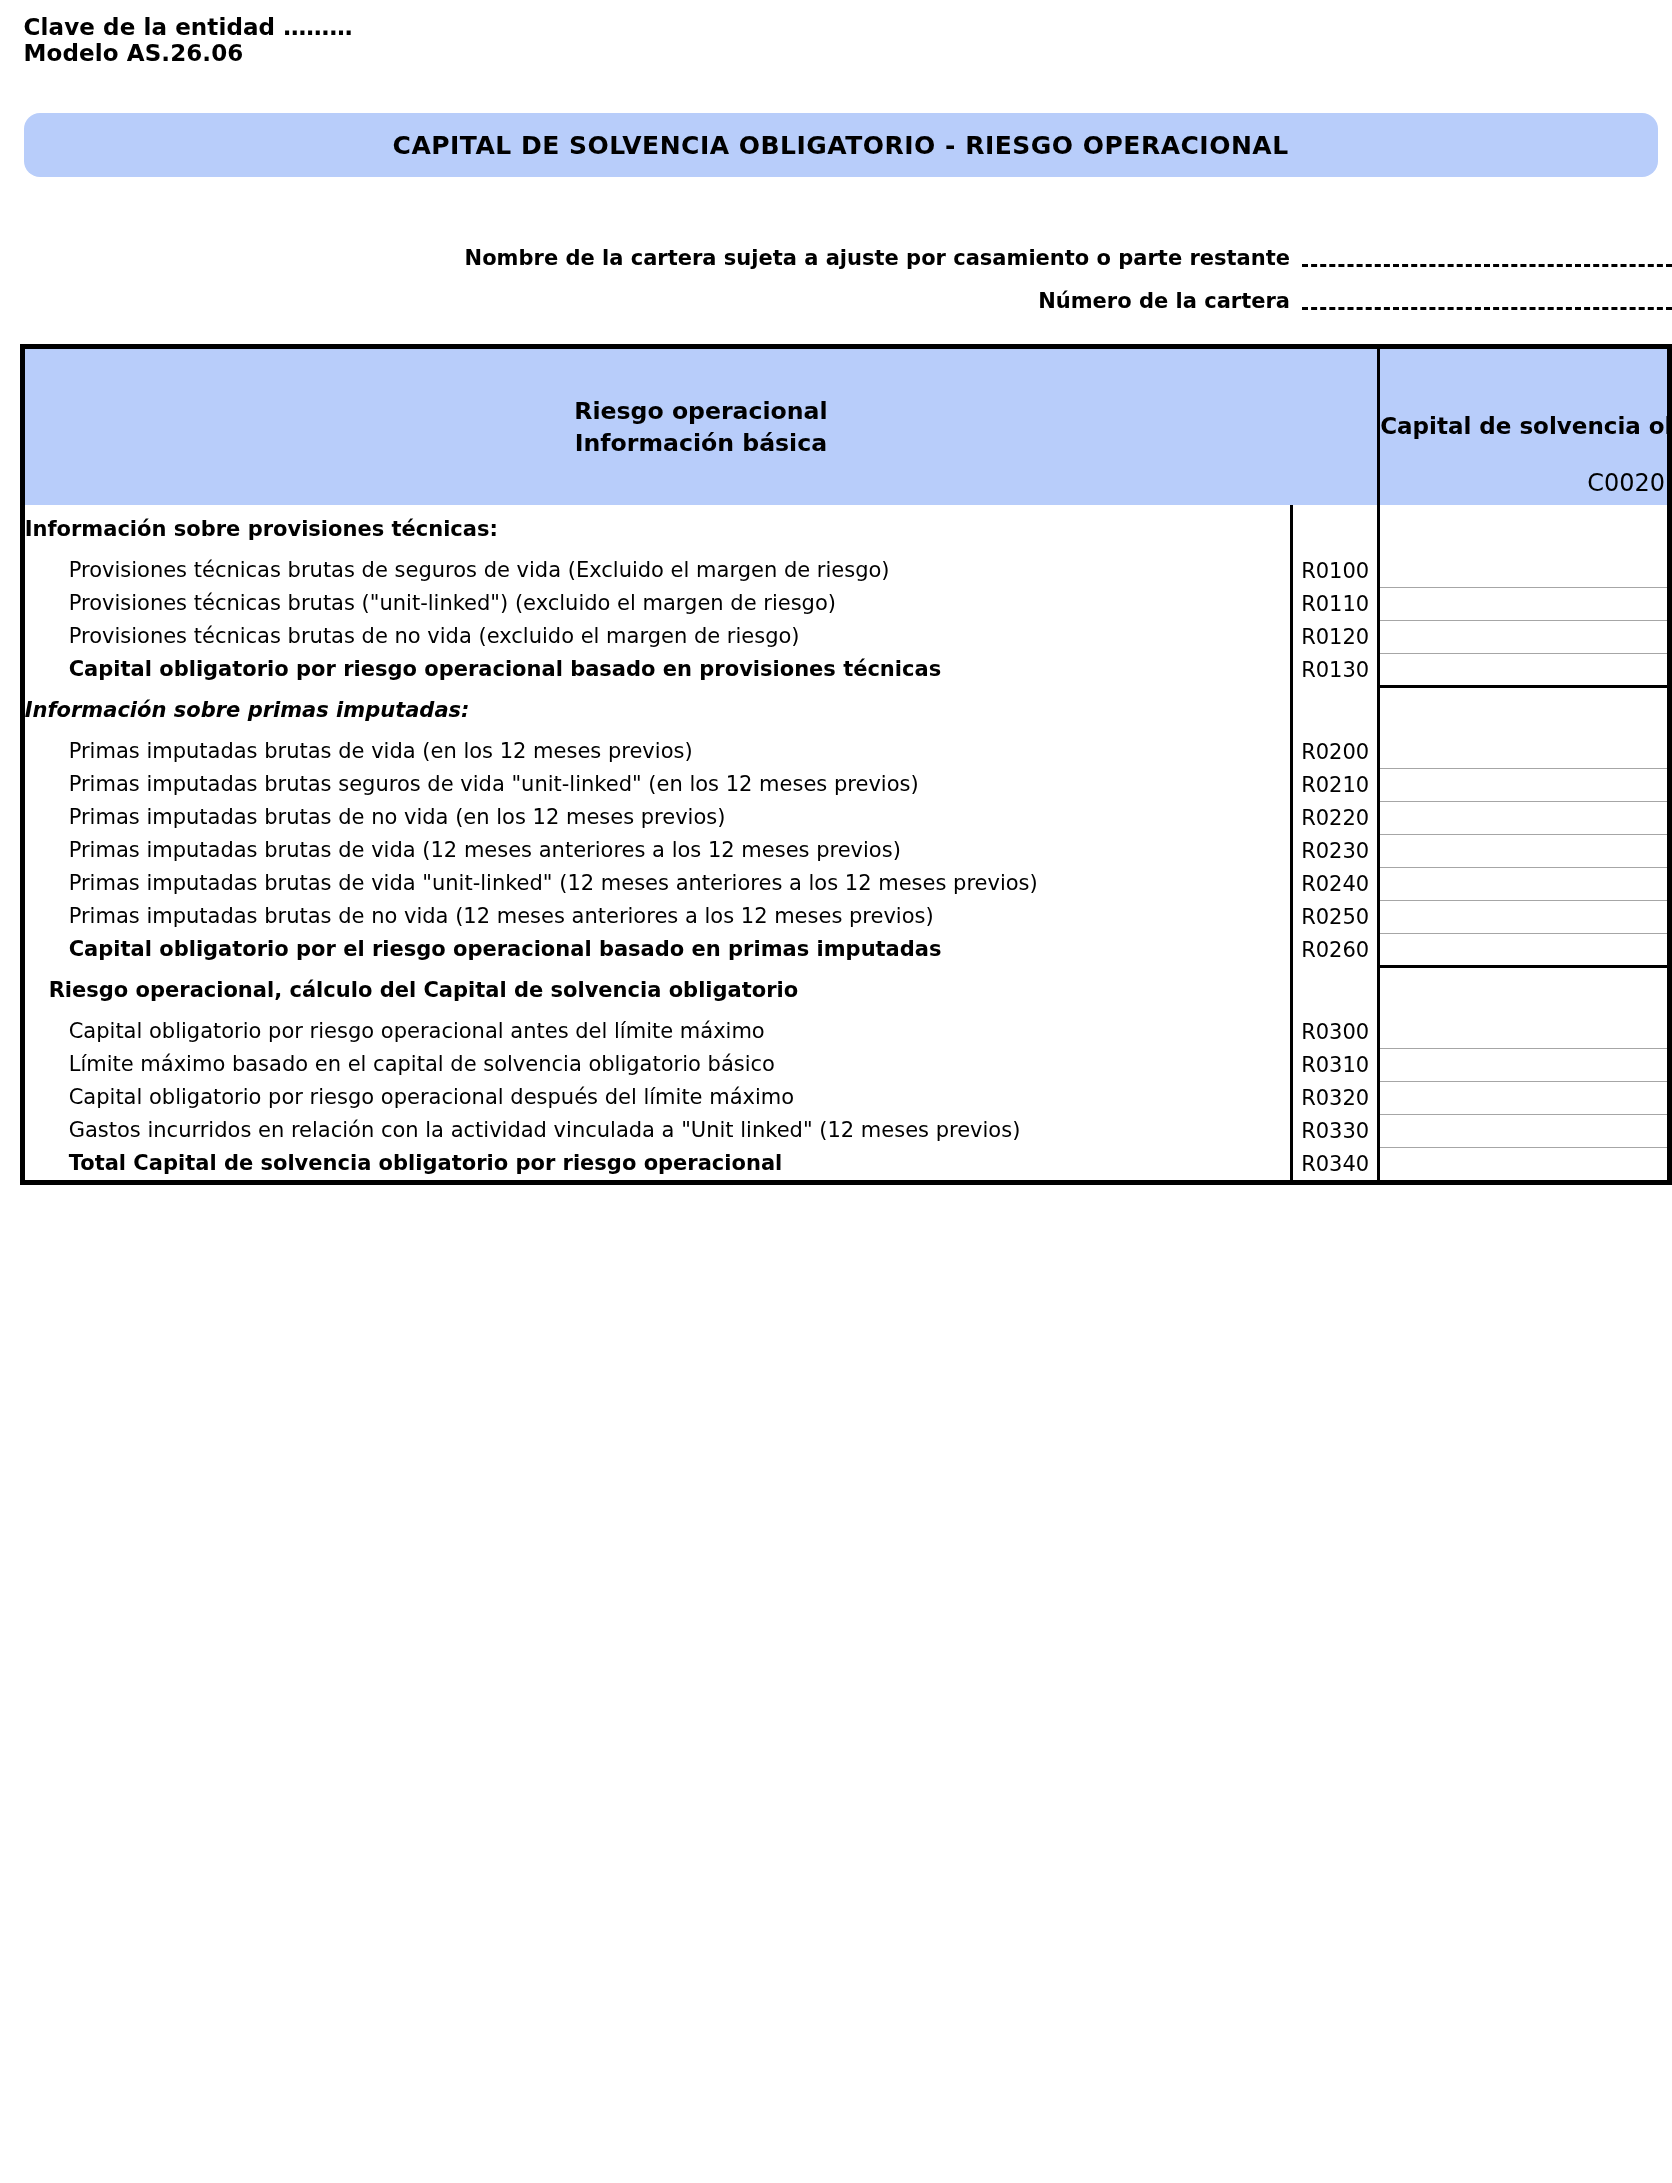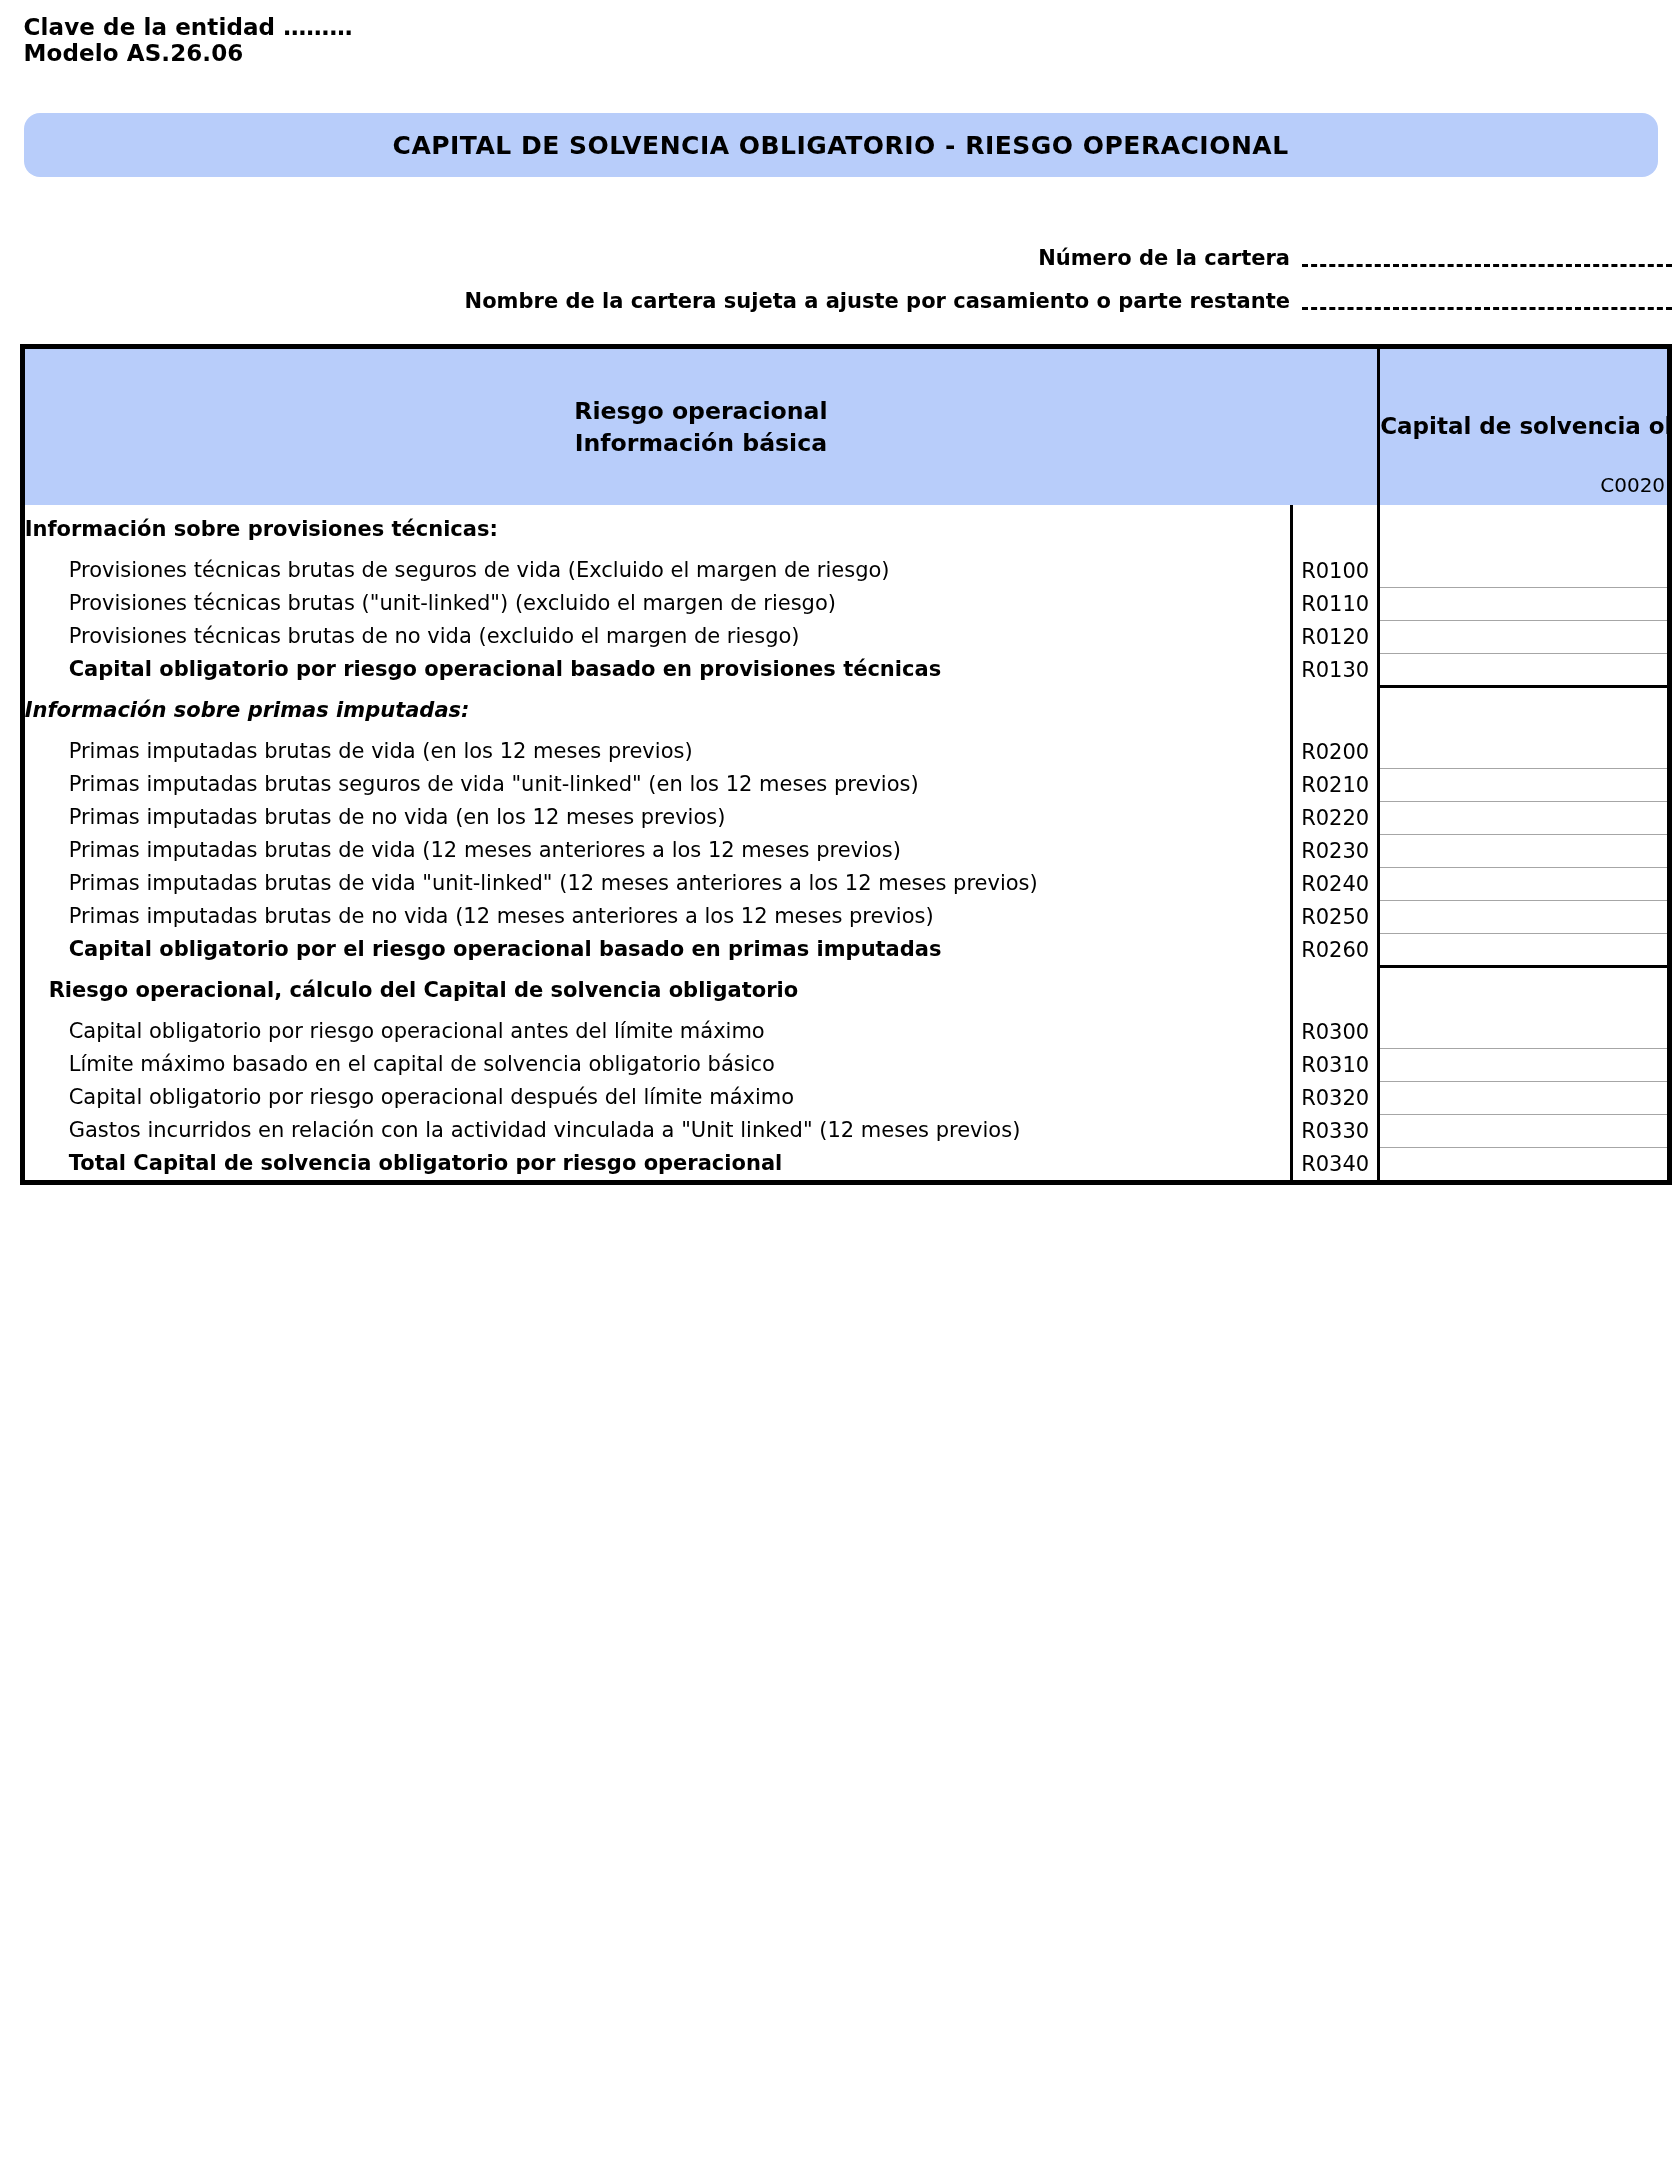--- a/index.html
+++ b/index.html
@@ -135,21 +135,21 @@
   td.hdr-right .hdr-title {
     font-size: 23px;
     font-weight: bold;
     line-height: 1.3;
     white-space: nowrap;
   }
   td.hdr-right .hdr-code {
     position: absolute;
     right: 1.6px;
     bottom: 7.9px;
-    font-size: 20px;
+    font-size: 24px;
     font-weight: normal;
     white-space: nowrap;
   }
 
   
   tr.data-row td, tr.section-row td {
     padding: 0;
     vertical-align: middle;
   }
   td.lbl {
@@ -184,25 +184,25 @@
     <span class="meta-right">Modelo AS.26.06</span>
   </div>
 </div>
 
 <div class="title-banner">
   <span class="title-banner-text">CAPITAL DE SOLVENCIA OBLIGATORIO - RIESGO OPERACIONAL</span>
 </div>
 
 <div class="cartera-block">
   <div class="cartera-row">
-    <span class="cartera-label">Número de la cartera</span>
+    <span class="cartera-label">Nombre de la cartera sujeta a ajuste por casamiento o parte restante</span>
     <span class="cartera-dash"></span>
   </div>
   <div class="cartera-row">
-    <span class="cartera-label">Nombre de la cartera sujeta a ajuste por casamiento o parte restante</span>
+    <span class="cartera-label">Número de la cartera</span>
     <span class="cartera-dash"></span>
   </div>
 </div>
 
 <div class="table-wrap">
   <table class="form-table">
     <colgroup>
       <col class="c-label">
       <col class="c-code">
       <col class="c-value">

